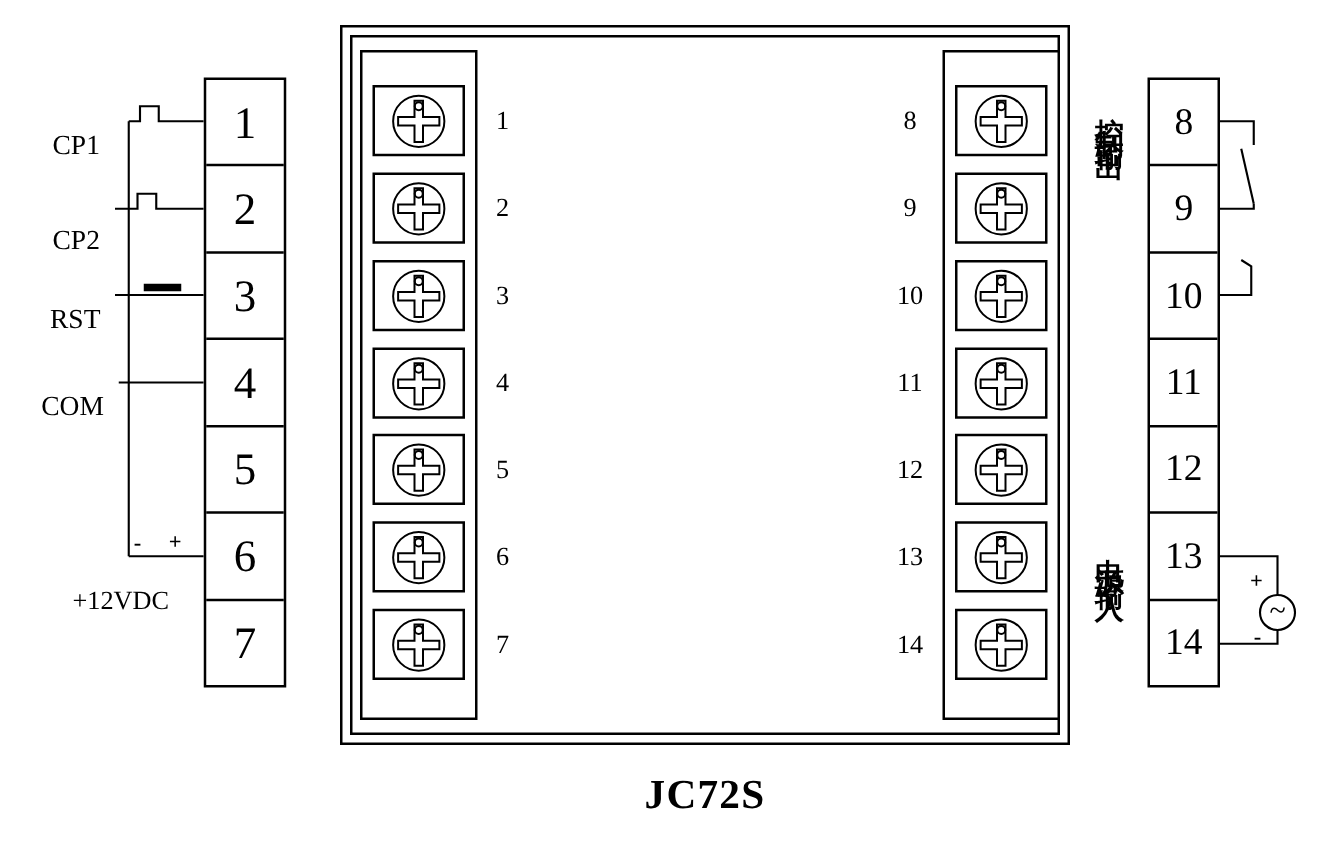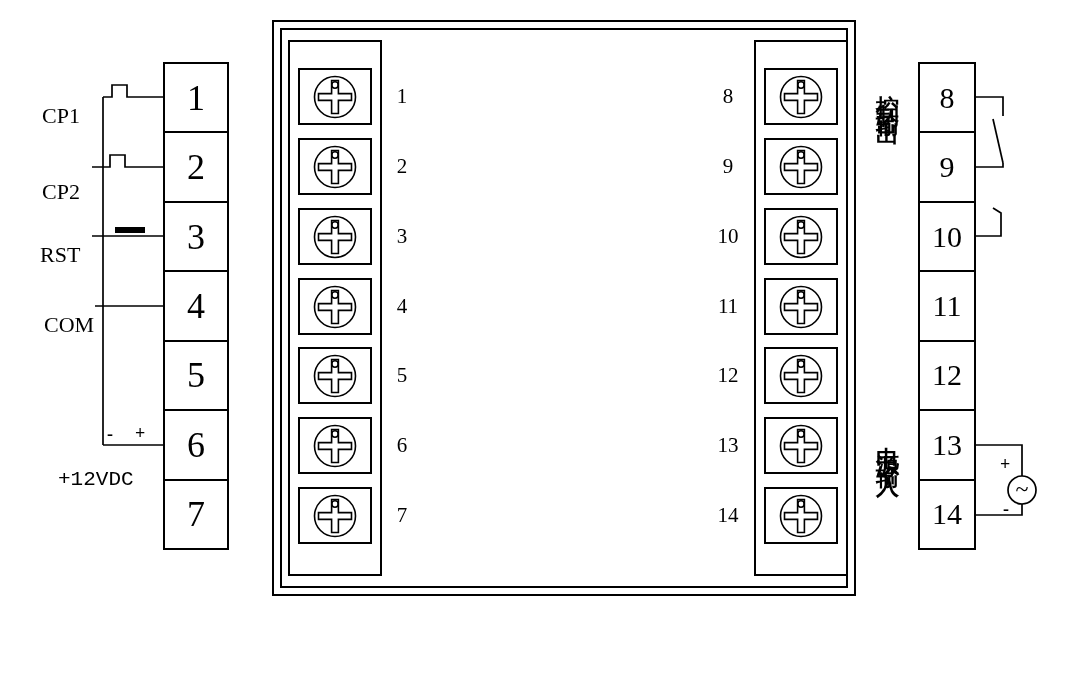--- a/index.html
+++ b/index.html
@@ -3,21 +3,21 @@
 <meta charset="utf-8">
 <style>
   * { margin:0; padding:0; box-sizing:border-box; }
   html,body { background:#ffffff; }
   body { font-family:"Liberation Serif","DejaVu Serif",serif; color:#000; }
   .canvas { position:relative; width:1073px; height:690px; background:#fff; overflow:hidden; }
   .overlay { position:absolute; left:0; top:0; }
 
   .lbl { position:absolute; font-size:22px; line-height:24px; white-space:nowrap;margin-top:19px; }
   .sign { position:absolute; font-size:18px; font-weight:bold; line-height:18px; }
-  .supply-label { position:absolute; left:58px; top:468px; font-size:21px; white-space:nowrap;font-family:Liberation Mono, monospace; }
+  .supply-label { position:absolute; left:58px; top:468px; font-size:21px; white-space:nowrap; }
 
   .tblock { position:absolute; top:62px; height:488px; border:2px solid #000; display:flex; flex-direction:column; background:#fff; }
   .left-tblock { left:163px; width:66px; }
   .right-tblock { left:918px; width:58px; }
   .tcell { flex:1; display:flex; align-items:center; justify-content:center; }
   .tcell + .tcell { border-top:2px solid #000; }
   .left-tblock .tcell { font-size:36px; }
   .right-tblock .tcell { font-size:30px; }
 
   .module { position:absolute; left:272px; top:20px; width:584px; height:576px; border:2px solid #000; background:#fff; }
@@ -73,21 +73,21 @@
       <path d="M976 445 H1022 V476"></path>
       <path d="M976 515 H1022 V504"></path>
       <circle cx="1022" cy="490" r="14"></circle>
     </g>
     <rect x="115" y="227" width="30" height="6" fill="#000"></rect>
   </svg>
 
   <div class="lbl" style="left:42px;top:85px">CP1</div>
   <div class="lbl" style="left:42px;top:161px">CP2</div>
   <div class="lbl" style="left:40px;top:224px">RST</div>
-  <div class="lbl" style="left:44px;top:294px">COM</div>
+  <div class="lbl" style="left:33px;top:294px">COM</div>
 
   <div class="sign" style="left:107px;top:425px">-</div>
   <div class="sign" style="left:135px;top:424px">+</div>
   <div class="supply-label">+12VDC</div>
 
   <div class="tblock left-tblock">
     <div class="tcell">
         <span>1</span>
       </div>
     <div class="tcell">
@@ -233,14 +233,15 @@
       </div>
     <div class="tcell">
         <span>14</span>
       </div>
   </div>
 
   <div class="sign" style="left:1000px;top:455px">+</div>
   <div class="sign" style="left:1003px;top:500px">-</div>
   <div class="ac-sym">~</div>
 
+  <div class="title">JC72S</div>
 
 </div>
 
 </body></html>

